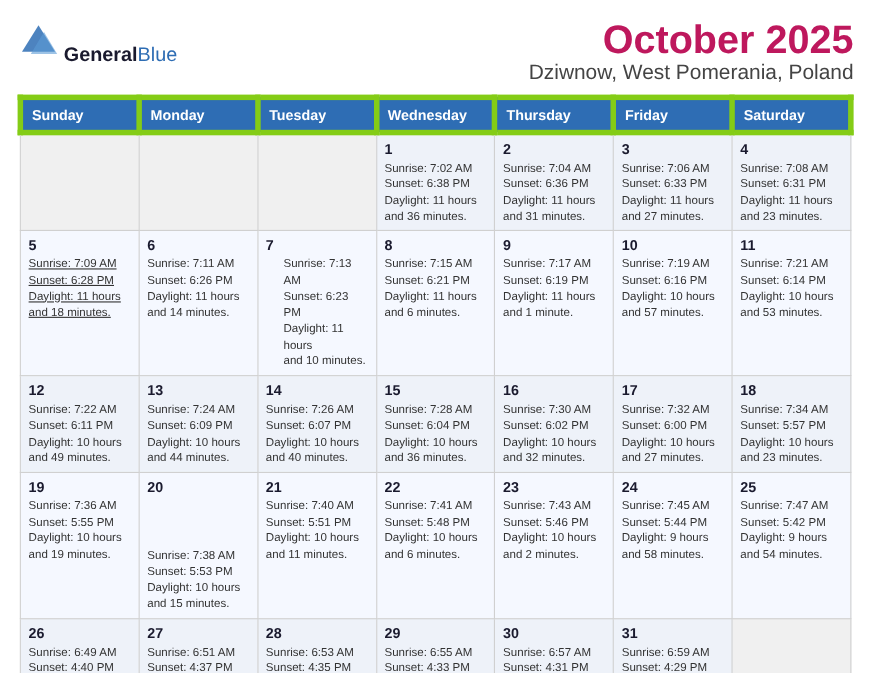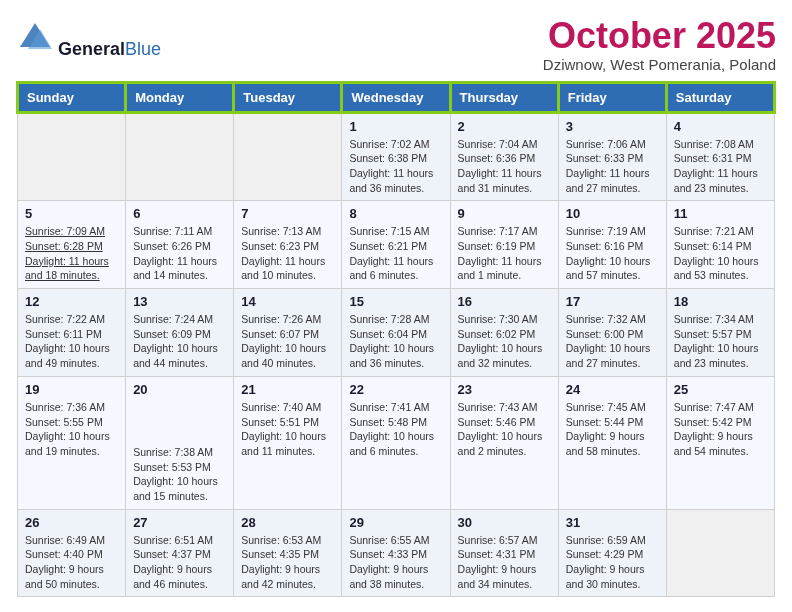--- a/index.html
+++ b/index.html
@@ -38,36 +38,36 @@
     .title-block {
       text-align: right;
     }
     .month-title {
       font-size: 36px;
       font-weight: bold;
       color: #be185d;
       line-height: 1.1;
     }
     .subtitle {
-      font-size: 15px;
+      font-size: 19px;
       color: #444;
     }
     .calendar {
       width: 100%;
       border-collapse: collapse;
       border: 1px solid #ccc;
     }
     .calendar th {
       background-color: #2e6db4;
       color: #fff;
       text-align: left;
       padding: 6px 8px;
       font-size: 13px;
       font-weight: bold;
-      border: 3px solid #84cc16;
+      border: 5px solid #84cc16;
     }
     .calendar td {
       vertical-align: top;
       padding: 5px 7px;
       border: 1px solid #d0d0d0;
       width: calc(100% / 7);
       min-height: 80px;
       font-size: 11px;
       color: #333;
       background: #fff;
@@ -175,21 +175,21 @@
         </td>
         <td>
           <span class="day-num">6</span>
           <div class="day-info" style="white-space: pre-line;">Sunrise: 7:11 AM
 Sunset: 6:26 PM
 Daylight: 11 hours
 and 14 minutes.</div>
         </td>
         <td>
           <span class="day-num">7</span>
-          <div class="day-info" style="white-space: pre-line;">Sunrise: 7:13 AM
+          <div class="day-info" style="white-space: pre-line; margin-left: 16px;">Sunrise: 7:13 AM
 Sunset: 6:23 PM
 Daylight: 11 hours
 and 10 minutes.</div>
         </td>
         <td>
           <span class="day-num">8</span>
           <div class="day-info" style="white-space: pre-line;">Sunrise: 7:15 AM
 Sunset: 6:21 PM
 Daylight: 11 hours
 and 6 minutes.</div>

